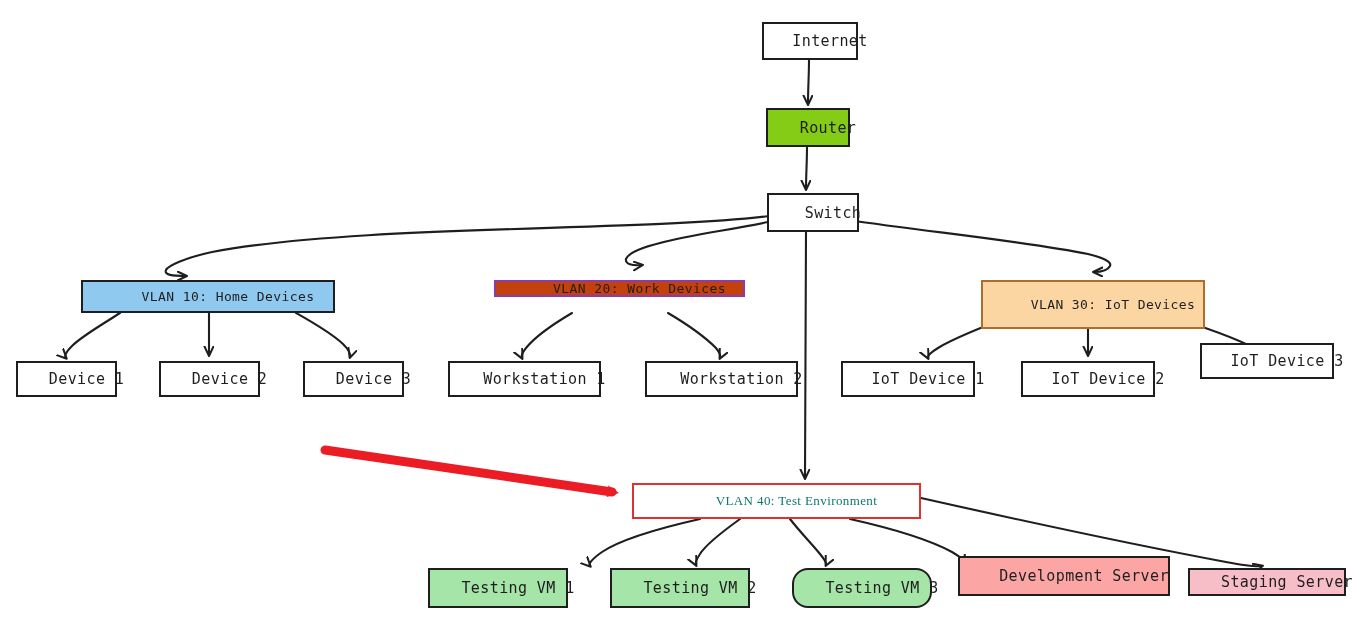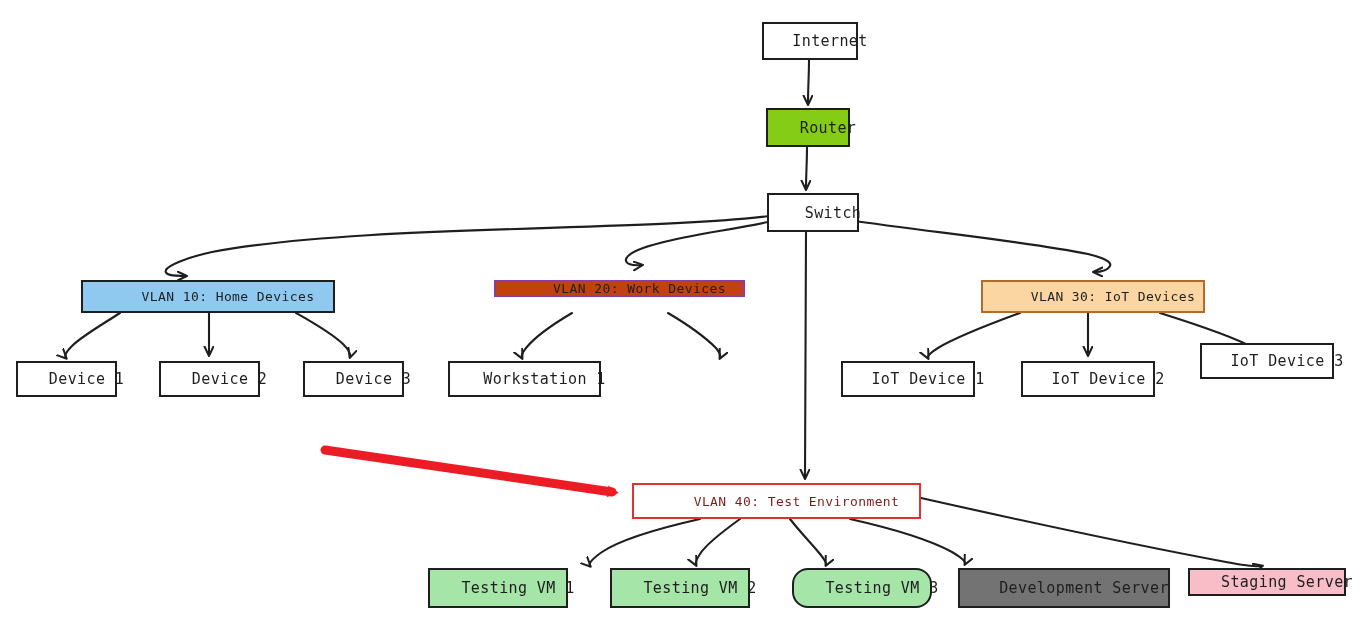--- a/index.html
+++ b/index.html
@@ -97,28 +97,29 @@
     <g>
       <path d="M325,450 L612,492" fill="none" stroke="#ec1c24" stroke-width="9" stroke-linecap="round" marker-end="url(#ahr)"></path>
     </g>
   </svg>
 
   <div class="node plain" style="left: 762px; top: 22px; width: 96px; height: 38px; background: rgb(255, 255, 255); border-color: rgb(30, 30, 30); color: rgb(30, 30, 30);">Internet</div>
   <div class="node plain" style="left: 766px; top: 108px; width: 84px; height: 39px; background: #84cc16; border-color: rgb(30, 30, 30); color: rgb(30, 30, 30);">Router</div>
   <div class="node plain" style="left: 767px; top: 193px; width: 92px; height: 39px; background: rgb(255, 255, 255); border-color: rgb(30, 30, 30); color: rgb(30, 30, 30);">Switch</div>
   <div class="node vlan" style="left: 81px; top: 280px; width: 254px; height: 33px; background: rgb(143, 201, 240); border-color: rgb(30, 30, 30); color: rgb(30, 30, 30);">VLAN 10: Home Devices</div>
   <div class="node vlan" style="left: 494px; top: 280px; width: 251px; height: 17px; background: #c2410c; border-color: rgb(138, 60, 168); color: rgb(30, 30, 30);">VLAN 20: Work Devices</div>
-  <div class="node vlan" style="left: 981px; top: 280px; width: 224px; height: 33px; background: rgb(251, 214, 163); border-color: rgb(176, 108, 43); color: rgb(30, 30, 30);">VLAN 30: IoT Devices</div>
+  <div class="node vlan" style="left: 981px; top: 280px; width: 224px; height: 49px; background: rgb(251, 214, 163); border-color: rgb(176, 108, 43); color: rgb(30, 30, 30);">VLAN 30: IoT Devices</div>
   <div class="node plain" style="left: 16px; top: 361px; width: 101px; height: 36px; background: rgb(255, 255, 255); border-color: rgb(30, 30, 30); color: rgb(30, 30, 30);">Device 1</div>
   <div class="node plain" style="left: 159px; top: 361px; width: 101px; height: 36px; background: rgb(255, 255, 255); border-color: rgb(30, 30, 30); color: rgb(30, 30, 30);">Device 2</div>
   <div class="node plain" style="left: 303px; top: 361px; width: 101px; height: 36px; background: rgb(255, 255, 255); border-color: rgb(30, 30, 30); color: rgb(30, 30, 30);">Device 3</div>
   <div class="node plain" style="left: 448px; top: 361px; width: 153px; height: 36px; background: rgb(255, 255, 255); border-color: rgb(30, 30, 30); color: rgb(30, 30, 30);">Workstation 1</div>
+  <div class="node plain" style="left: 645px; top: 361px; width: 153px; height: 36px; background: rgb(255, 255, 255); border-color: rgb(30, 30, 30); color: rgb(30, 30, 30);">Workstation 2</div>
   <div class="node plain" style="left: 841px; top: 361px; width: 134px; height: 36px; background: rgb(255, 255, 255); border-color: rgb(30, 30, 30); color: rgb(30, 30, 30);">IoT Device 1</div>
   <div class="node plain" style="left: 1021px; top: 361px; width: 134px; height: 36px; background: rgb(255, 255, 255); border-color: rgb(30, 30, 30); color: rgb(30, 30, 30);">IoT Device 2</div>
   <div class="node plain" style="left: 1200px; top: 343px; width: 134px; height: 36px; background: rgb(255, 255, 255); border-color: rgb(30, 30, 30); color: rgb(30, 30, 30);">IoT Device 3</div>
-  <div class="node vlan highlight" style="left: 632px; top: 483px; width: 289px; height: 36px; background: rgb(255, 255, 255); border-color: rgb(224, 49, 49); color: #7f1d1d;">VLAN 40: Test Environment</div>
+  <div class="node vlan highlight" style="left: 632px; top: 483px; width: 289px; height: 36px; background: rgb(255, 255, 255); border-color: rgb(224, 49, 49); color: #0f766e; font-family: Liberation Serif, serif;">VLAN 40: Test Environment</div>
   <div class="node plain" style="left: 428px; top: 568px; width: 140px; height: 40px; background: rgb(165, 229, 168); border-color: rgb(30, 30, 30); color: rgb(30, 30, 30);">Testing VM 1</div>
   <div class="node plain" style="left: 610px; top: 568px; width: 140px; height: 40px; background: rgb(165, 229, 168); border-color: rgb(30, 30, 30); color: rgb(30, 30, 30);">Testing VM 2</div>
   <div class="node plain" style="left: 792px; top: 568px; width: 140px; height: 40px; background: rgb(165, 229, 168); border-color: rgb(30, 30, 30); color: rgb(30, 30, 30); border-radius: 16px;">Testing VM 3</div>
-  <div class="node plain" style="left: 958px; top: 568px; width: 212px; height: 40px; background: #737373; border-color: rgb(30, 30, 30); color: rgb(30, 30, 30);">Development Server</div>
+  <div class="node plain" style="left: 958px; top: 556px; width: 212px; height: 40px; background: #fca5a5; border-color: rgb(30, 30, 30); color: rgb(30, 30, 30);">Development Server</div>
   <div class="node plain" style="left: 1188px; top: 568px; width: 158px; height: 28px; background: rgb(248, 190, 200); border-color: rgb(30, 30, 30); color: rgb(30, 30, 30);">Staging Server</div>
 
 </div>
 
 </body></html>

